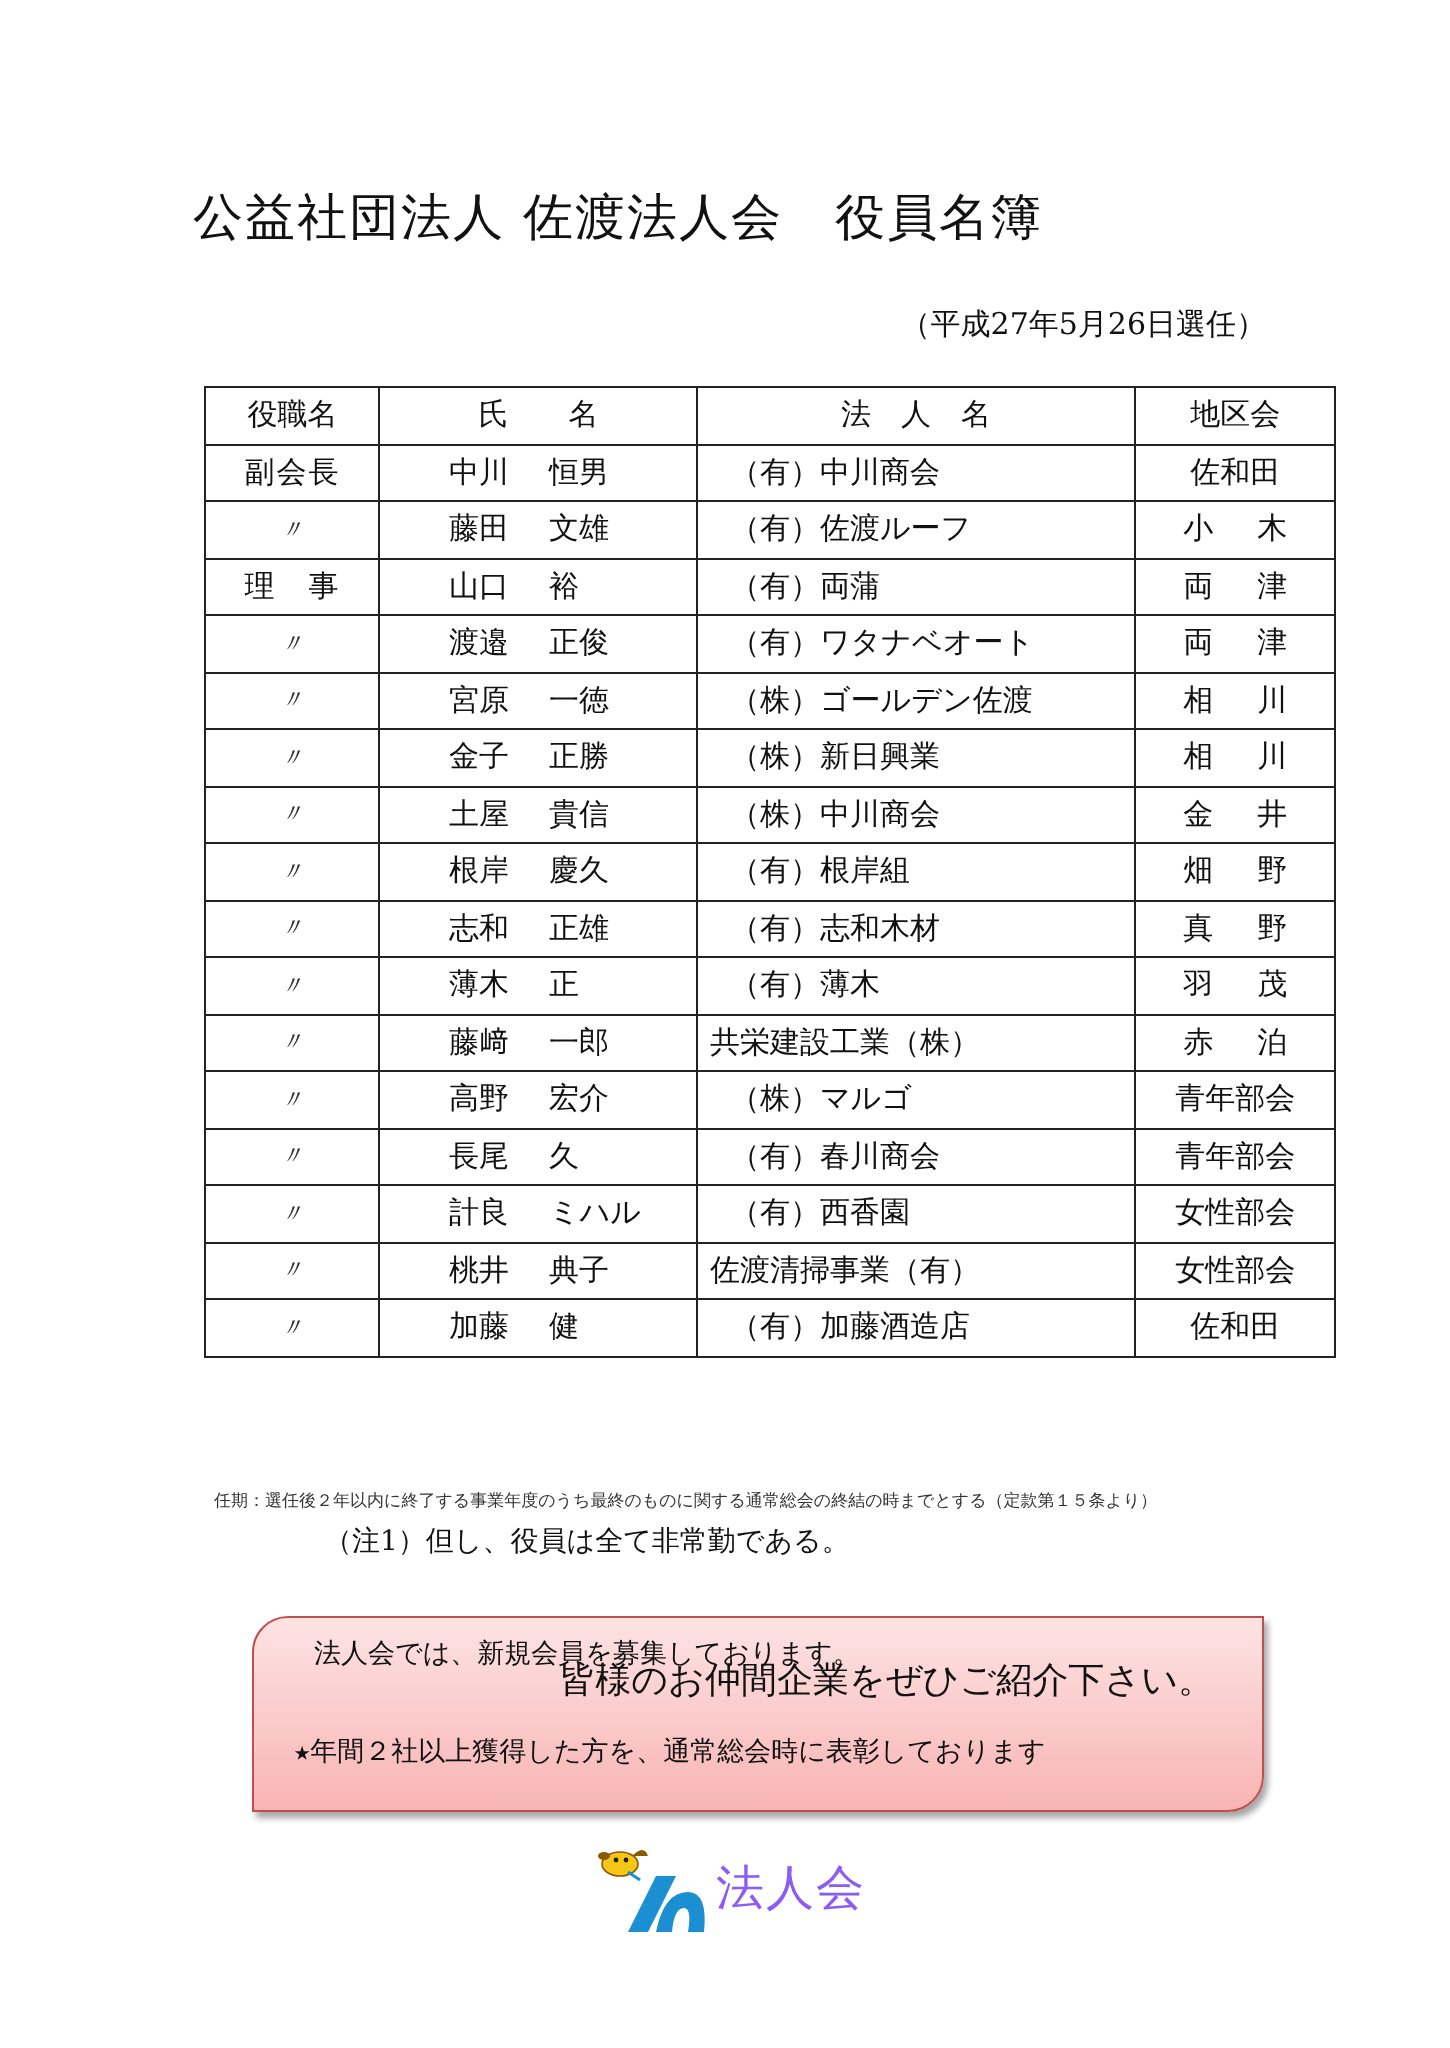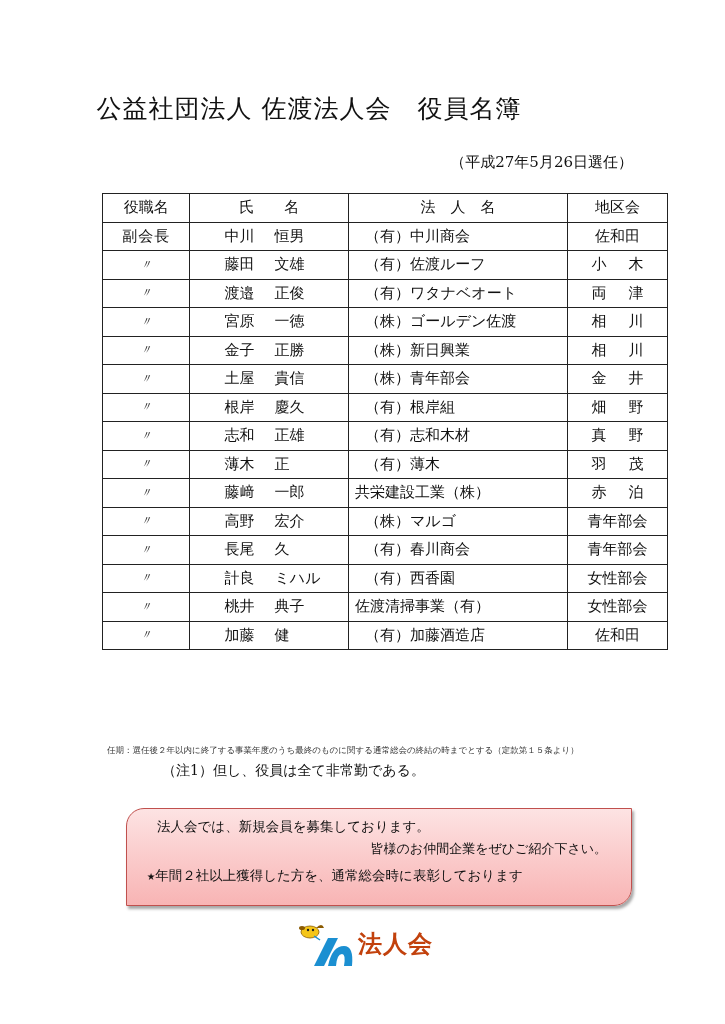--- a/index.html
+++ b/index.html
@@ -47,26 +47,26 @@
     position: absolute; left: 126px; top: 808px; width: 484px; height: 96px;
     background: linear-gradient(#fde3e3, #f8b4b4);
     border: 1.5px solid #c0504d;
     border-radius: 18px 0 18px 0;
     box-shadow: 2px 3px 3px rgba(0,0,0,0.35);
     font-family: Liberation Mono, monospace;
     color: #111;
     padding-left: 20px;
   }
   .callout .l1 { position: absolute; left: 30px; top: 9px; font-size: 13.5px; }
-  .callout .l2 { position: absolute; right: 24px; top: 31px; font-size: 13px; }
+  .callout .l2 { position: absolute; right: 24px; top: 19px; font-size: 18px; }
   .callout .l3 { position: absolute; left: 20px; top: 58px; font-size: 13.5px; }
   .logo { position: absolute; left: 292px; top: 918px; width: 160px; height: 50px; }
   .logo .text {
-    position: absolute; left: 66px; top: 10px; font-size: 24px; font-weight: bold;
-    color: #c2410c; font-family: "DejaVu Sans", "Liberation Sans", sans-serif; letter-spacing: 1px;
+    position: absolute; left: 66px; top: 10px; font-size: 24px; font-weight: normal;
+    color: #8b5cf6; font-family: "DejaVu Sans", "Liberation Sans", sans-serif; letter-spacing: 1px;
   }
 </style>
 </head>
 <body>
 
 <div class="title">公益社団法人 佐渡法人会　役員名簿</div>
 <div class="date">（平成27年5月26日選任）</div>
 
 <table class="roster">
   <colgroup>
@@ -90,41 +90,47 @@
         <td class="corp">（有）中川商会</td>
         <td class="dist">佐和田</td>
       </tr>
       <tr>
         <td class="role ditto">〃</td>
         <td class="name"><span class="fam">藤田</span><span class="giv">文雄</span></td>
         <td class="corp">（有）佐渡ルーフ</td>
         <td class="dist spaced">小木</td>
       </tr>
       <tr>
+        <td class="role">理　事</td>
+        <td class="name"><span class="fam">山口</span><span class="giv">裕</span></td>
+        <td class="corp">（有）両蒲</td>
+        <td class="dist spaced">両津</td>
+      </tr>
+      <tr>
         <td class="role ditto">〃</td>
         <td class="name"><span class="fam">渡邉</span><span class="giv">正俊</span></td>
         <td class="corp">（有）ワタナベオート</td>
         <td class="dist spaced">両津</td>
       </tr>
       <tr>
         <td class="role ditto">〃</td>
         <td class="name"><span class="fam">宮原</span><span class="giv">一徳</span></td>
         <td class="corp">（株）ゴールデン佐渡</td>
         <td class="dist spaced">相川</td>
       </tr>
       <tr>
         <td class="role ditto">〃</td>
         <td class="name"><span class="fam">金子</span><span class="giv">正勝</span></td>
         <td class="corp">（株）新日興業</td>
         <td class="dist spaced">相川</td>
       </tr>
       <tr>
         <td class="role ditto">〃</td>
         <td class="name"><span class="fam">土屋</span><span class="giv">貴信</span></td>
-        <td class="corp">（株）青年部会</td>
+        <td class="corp">（株）中川商会</td>
         <td class="dist spaced">金井</td>
       </tr>
       <tr>
         <td class="role ditto">〃</td>
         <td class="name"><span class="fam">根岸</span><span class="giv">慶久</span></td>
         <td class="corp">（有）根岸組</td>
         <td class="dist spaced">畑野</td>
       </tr>
       <tr>
         <td class="role ditto">〃</td>

